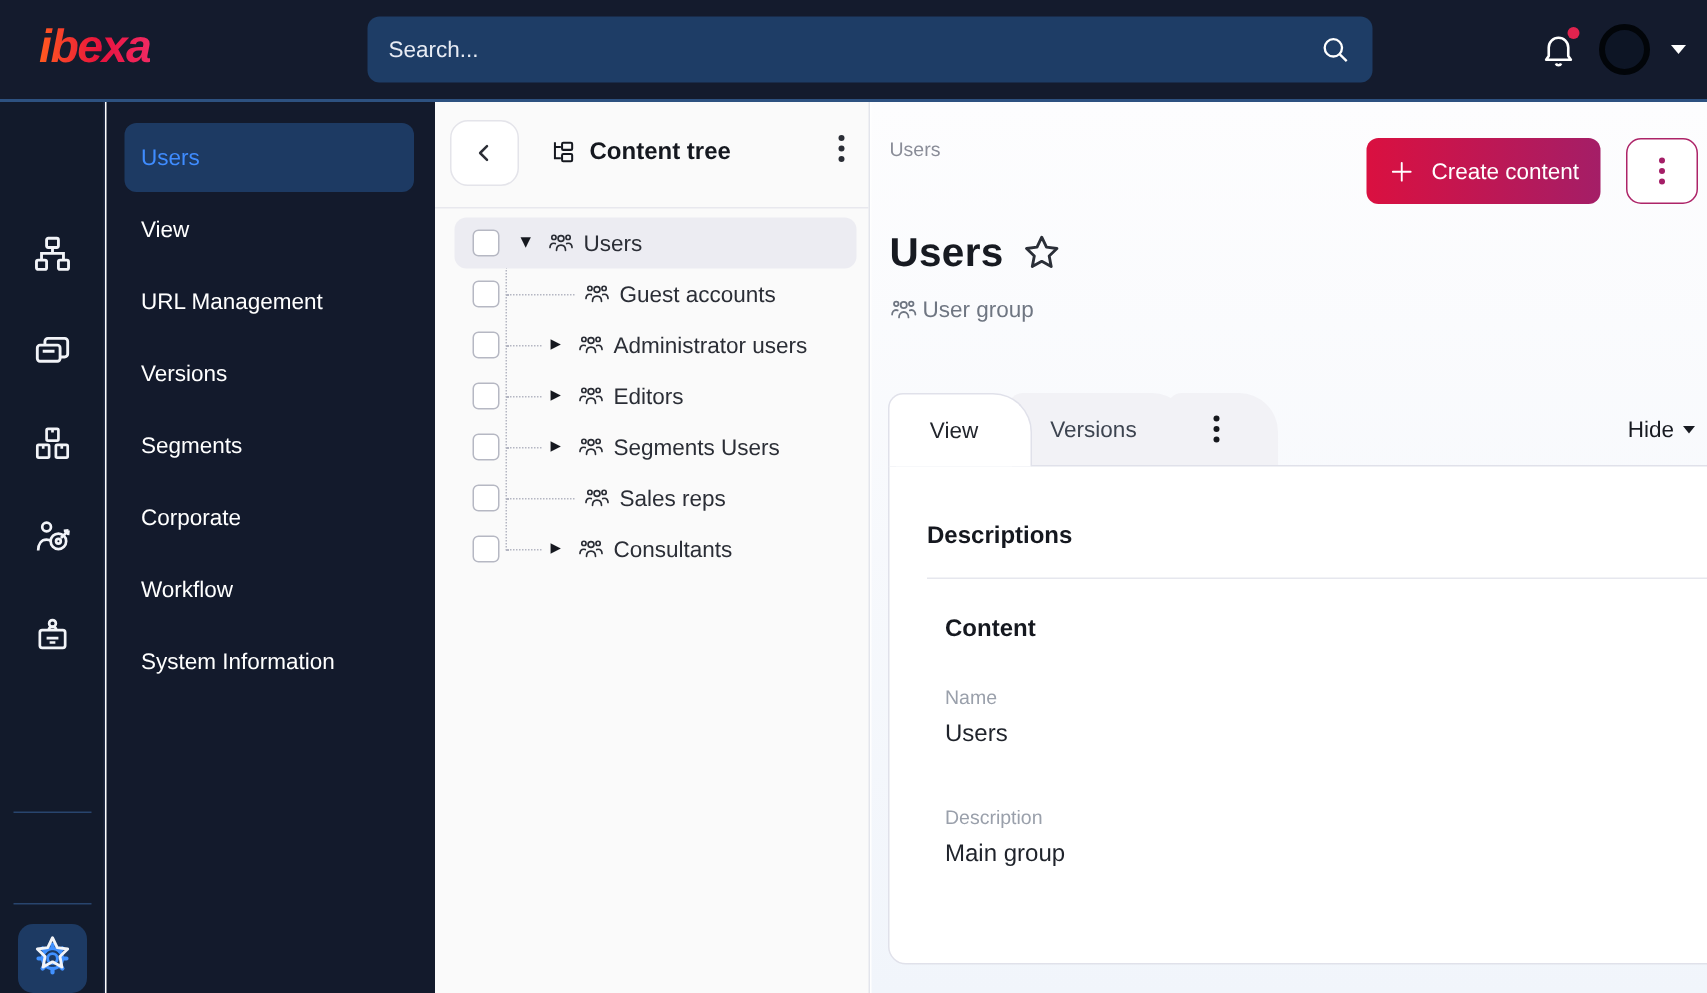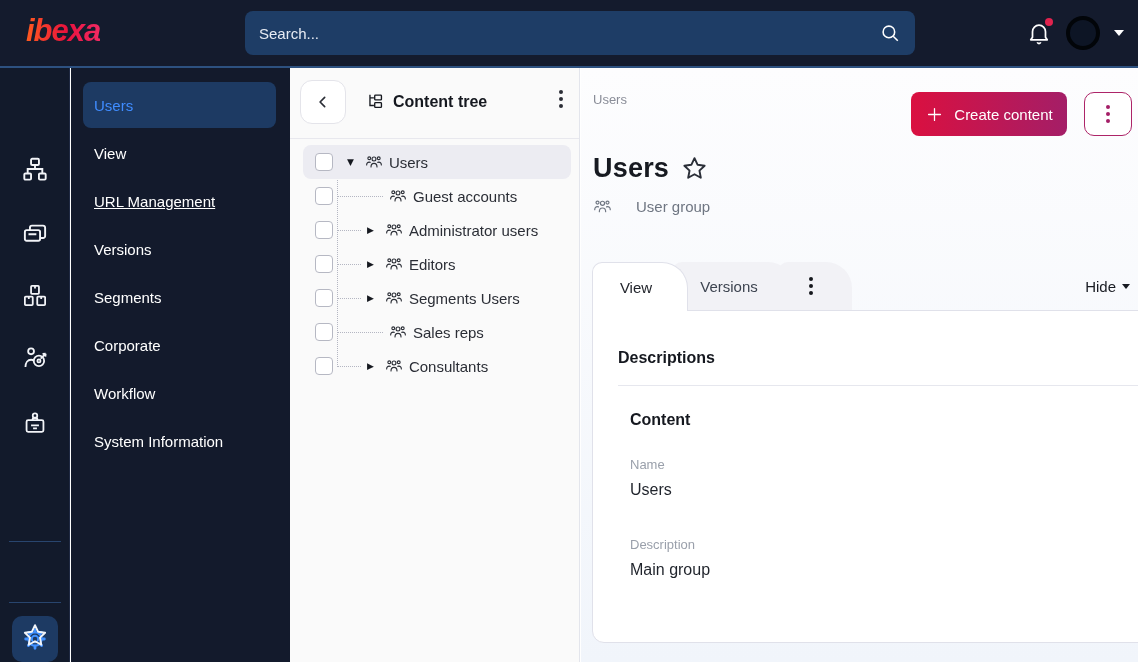--- a/index.html
+++ b/index.html
@@ -73,21 +73,21 @@
   #create-btn { position:absolute; left:330px; top:24px; width:156px; height:44px; border:none;
     border-radius:8px; background:linear-gradient(90deg,#da1040 0%,#a41e67 100%); color:#fff;
     font-size:15px; font-family:inherit; display:flex; align-items:center; justify-content:center;
     gap:10px; cursor:pointer; }
   #header-kebab { position:absolute; left:503px; top:24px; width:48px; height:44px; background:#fff;
     border:1px solid #ad2468; border-radius:10px; display:flex; align-items:center; justify-content:center;
     cursor:pointer; }
   #page-title-row { position:absolute; left:12px; top:85px; display:flex; align-items:center; gap:12px; }
   #page-title { font-size:27px; font-weight:700; color:#171a21; letter-spacing:.2px; }
   #title-star { color:#2b2f38; display:flex; cursor:pointer; }
-  #subtitle-row { position:absolute; left:12px; top:129px; display:flex; align-items:center; gap:24px;
+  #subtitle-row { position:absolute; left:12px; top:129px; display:flex; align-items:center; gap:3px;
     color:#6f7682; font-size:15px; }
   
   #tabs-row { position:absolute; left:11px; top:194px; width:540px; height:49px; display:flex; }
   .tab { height:48px; background:#f2f2f6; border-radius:10px 26px 0 0; display:flex; align-items:center;
     justify-content:center; padding:0 14px 0 6px; font-size:15px; color:#3d4450; cursor:pointer;
     border:1px solid transparent; position:relative; }
   .tab.active { background:#fff; border:1px solid #e0e1ea; border-bottom:none; height:49px; color:#22252c; }
   #tabs-hide { margin-left:auto; align-self:center; display:flex; align-items:center; gap:6px;
     font-size:15px; color:#181b22; cursor:pointer; padding-right:2px; }
   .caret-down-b { width:0; height:0; border-left:4px solid transparent; border-right:4px solid transparent;
@@ -249,21 +249,21 @@
     </div>
   </nav>
 
 <nav id="sidebar">
     <div class="sb-item active" style="top: 14px;">
       <span>Users</span>
     </div>
     <div class="sb-item" style="top: 62px;">
       <span>View</span>
     </div>
-    <div class="sb-item" style="top: 110px; text-decoration: underline;">
+    <div class="sb-item" style="top: 110px;">
       <span>URL Management</span>
     </div>
     <div class="sb-item" style="top: 158px;">
       <span>Versions</span>
     </div>
     <div class="sb-item" style="top: 206px;">
       <span>Segments</span>
     </div>
     <div class="sb-item" style="top: 254px;">
       <span>Corporate</span>

